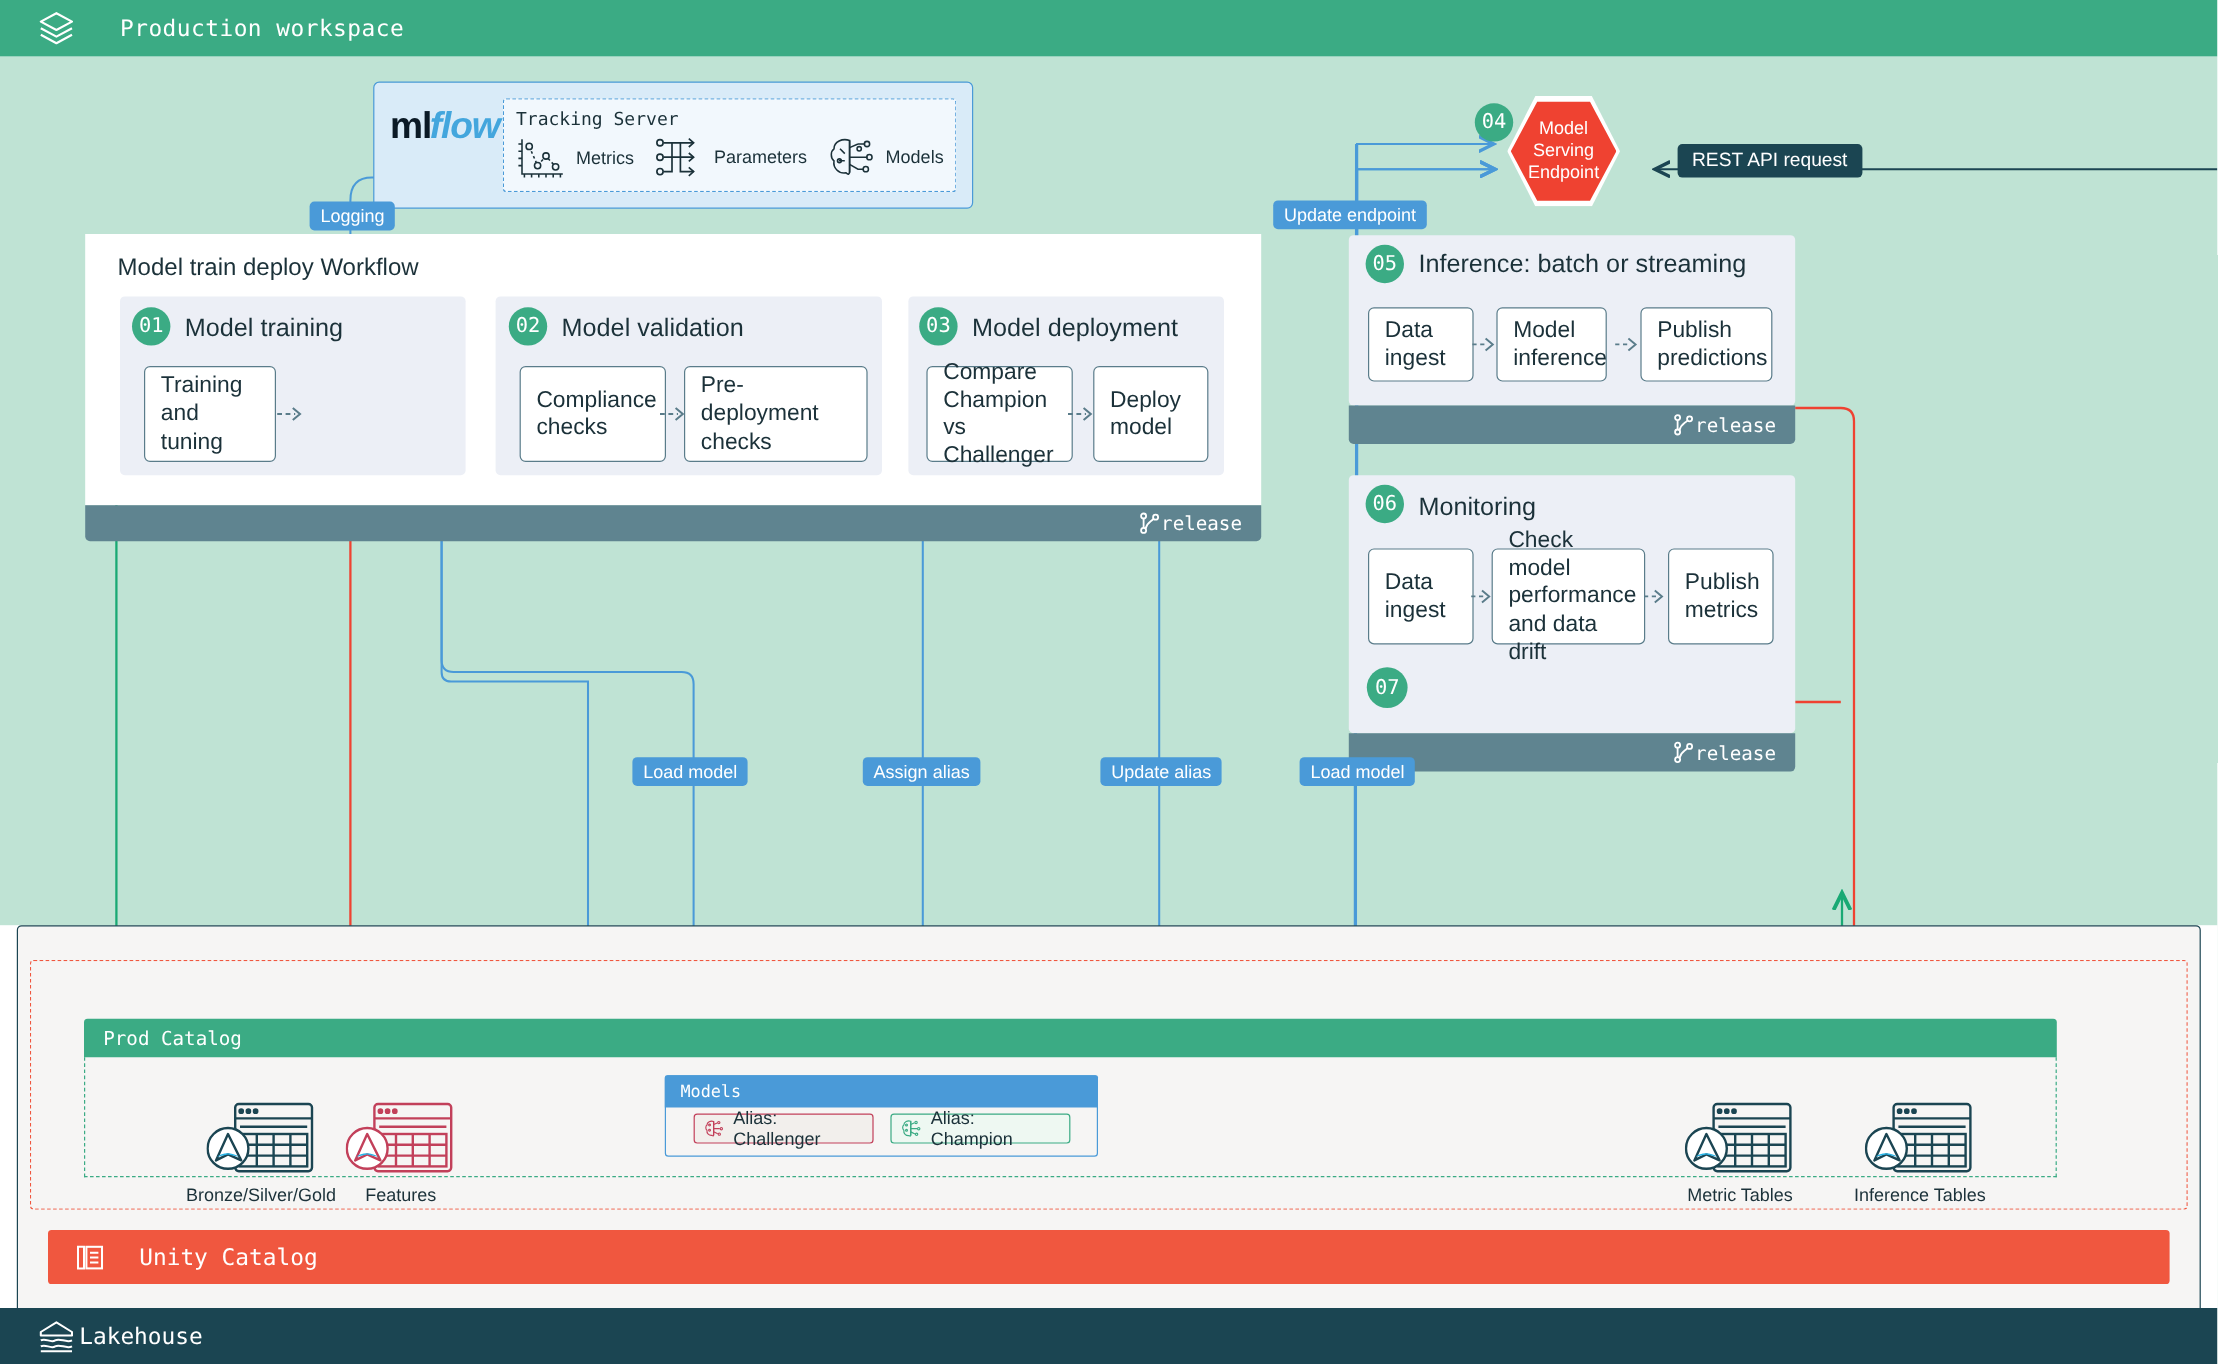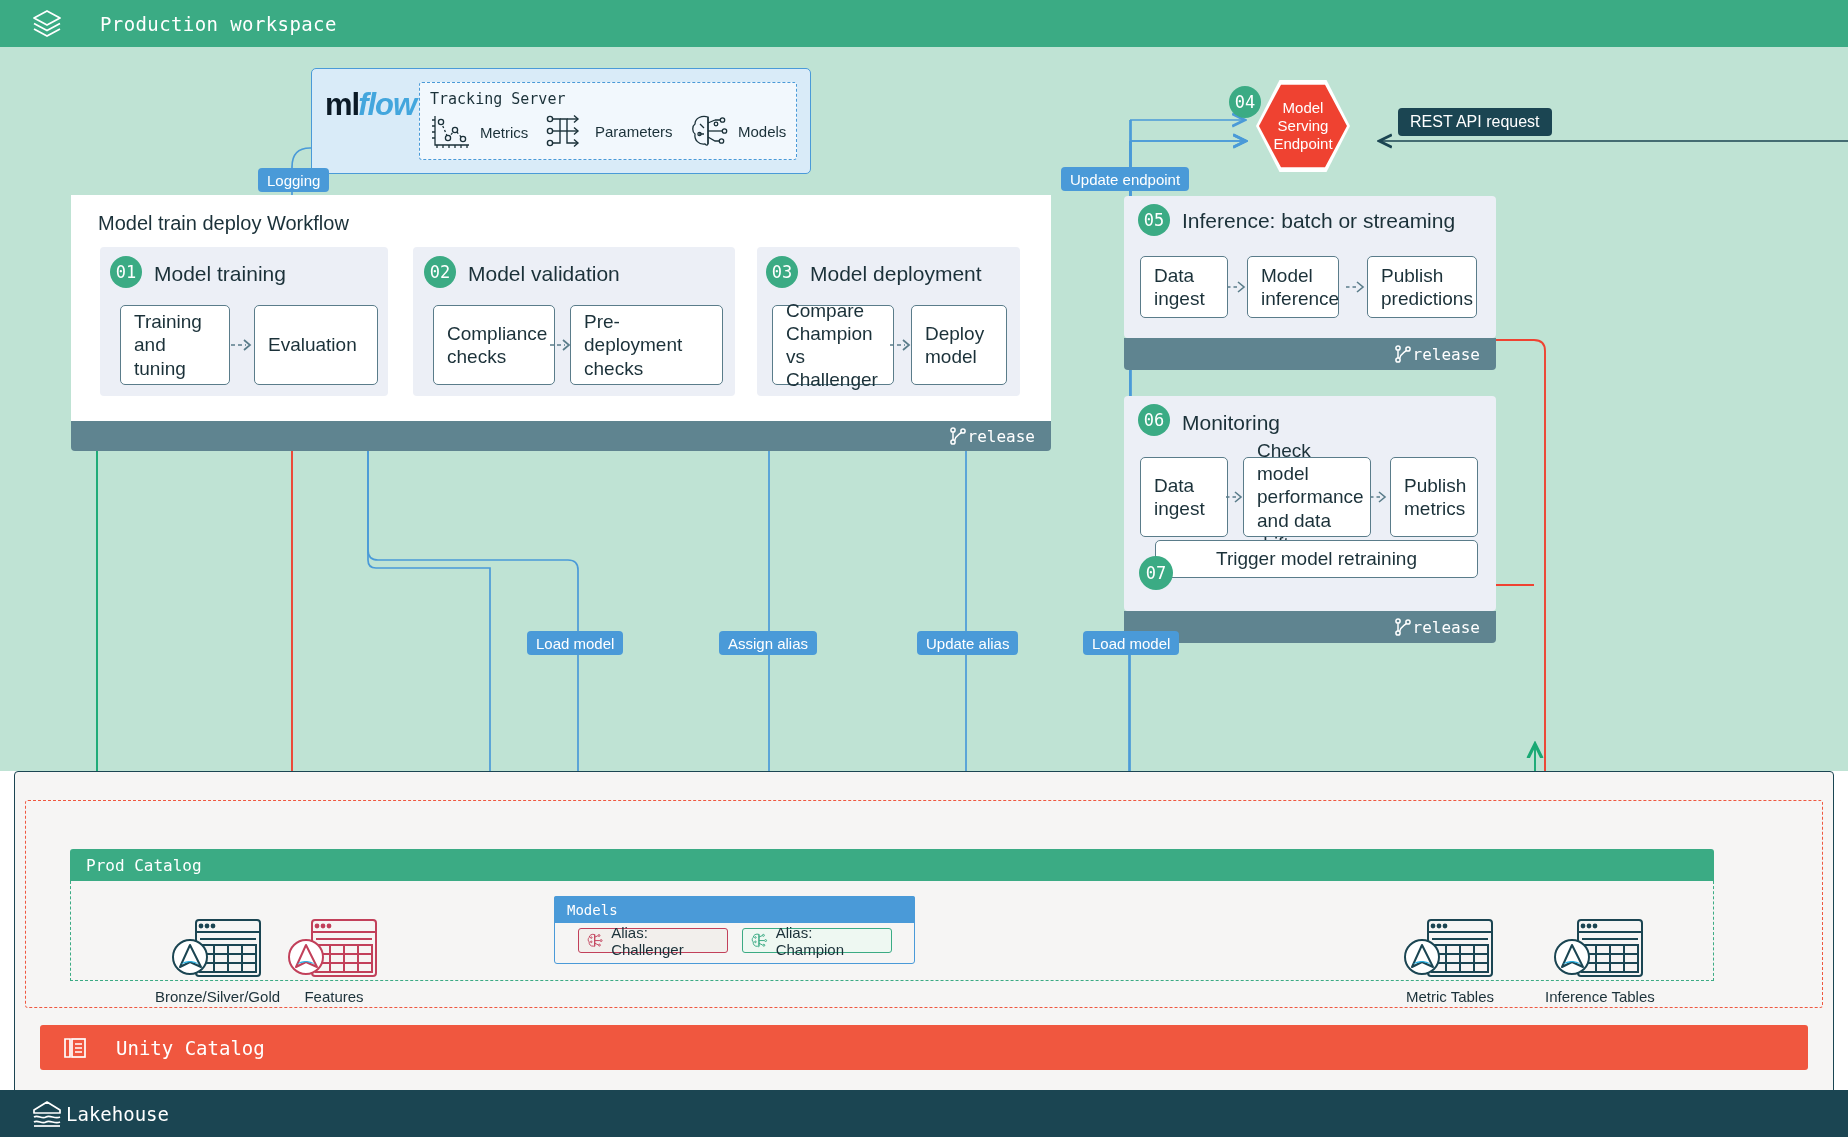--- a/index.html
+++ b/index.html
@@ -20,21 +20,21 @@
   .wbox span{padding:0 13px;}
   .badge{border-radius:50%;background:#3bab84;color:#fff;
          font-family:"DejaVu Sans Mono","Liberation Mono",monospace;
          display:flex;align-items:center;justify-content:center;font-size:17px;}
   .steptitle{color:#1b3139;font-size:21px;}
   .relbar{background:#5f8490;border-radius:0 0 4px 4px;display:flex;align-items:center;justify-content:flex-end;}
   .relbar .rtxt{color:#fff;font-family:"DejaVu Sans Mono","Liberation Mono",monospace;font-size:16px;margin-right:16px;}
   .pill{background:#4a9ad8;color:#fff;border-radius:4px;font-size:15px;
         display:flex;align-items:center;justify-content:center;padding:0 9px;height:24px;white-space:nowrap;}
   .pill-dark{background:#1b4552;color:#fff;border-radius:4px;font-size:16px;
-        display:flex;align-items:center;justify-content:center;padding:0 12px;height:28px;white-space:nowrap;}
+        display:flex;align-items:center;justify-content:center;padding:0 12px;height:28px;white-space:nowrap;margin-top:12px;}
   .svgfull{position:absolute;left:0;top:0;width:1848px;height:1137px;pointer-events:none;}
 
   
   #mlflow-box{left:311px;top:68px;width:500px;height:106px;background:#d9ebf8;border:1.6px solid #4a9ad8;border-radius:5px;}
   #mlflow-logo{left:325px;top:88px;width:92px;height:34px;display:flex;align-items:center;font-size:31px;font-weight:bold;color:#0b1a26;letter-spacing:-1px;}
   #mlflow-logo i{font-style:italic;color:#43a6dd;font-weight:bold;margin-left:-1px;}
   #track-dash{left:419px;top:82px;width:378px;height:78px;border:1.6px dashed #4a9ad8;border-radius:3px;background:#f2f8fd;}
   #track-title{left:430px;top:90px;font-family:"DejaVu Sans Mono","Liberation Mono",monospace;font-size:15px;color:#1b3139;}
   .tsitem{display:flex;align-items:center;color:#1b3139;font-size:15px;}
   .tsitem .lbl{margin-left:8px;}
@@ -258,23 +258,20 @@
 
   <div class="abs" id="wf"></div>
   <div class="abs" id="wf-title">Model train deploy Workflow</div>
 
   <div class="abs panel" id="s1"></div>
   <div class="abs badge" style="left:110px;top:256px;width:32px;height:32px;">01</div>
   <div class="abs steptitle" style="left:154px;top:262px;">Model training</div>
   <div class="abs wbox" style="left:120px;top:305px;width:110px;height:80px;">
       <span>Training and tuning</span>
     </div>
-  <div class="abs wbox" style="left:254px;top:305px;width:124px;height:80px;">
-      <span>Evaluation</span>
-    </div>
   <svg class="abs" style="left:230px;top:336px;" width="26" height="18" viewBox="0 0 26 18">
     <path d="M1,9 L16,9" stroke="#5a7c8a" stroke-width="1.7" stroke-dasharray="4 3" fill="none"></path>
     <path d="M14,4 L20,9 L14,14" stroke="#5a7c8a" stroke-width="1.7" fill="none"></path>
   </svg>
 
   <div class="abs panel" id="s2"></div>
   <div class="abs badge" style="left:424px;top:256px;width:32px;height:32px;">02</div>
   <div class="abs steptitle" style="left:468px;top:262px;">Model validation</div>
   <div class="abs wbox" style="left:433px;top:305px;width:122px;height:80px;">
       <span>Compliance checks</span>
@@ -367,23 +364,20 @@
       <span>Publish metrics</span>
     </div>
   <svg class="abs" style="left:1225px;top:488px;" width="22" height="18" viewBox="0 0 22 18">
     <path d="M1,9 L12,9" stroke="#5a7c8a" stroke-width="1.6" stroke-dasharray="3.5 3" fill="none"></path>
     <path d="M10,4 L16,9 L10,14" stroke="#5a7c8a" stroke-width="1.6" fill="none"></path>
   </svg>
   <svg class="abs" style="left:1369px;top:488px;" width="22" height="18" viewBox="0 0 22 18">
     <path d="M1,9 L12,9" stroke="#5a7c8a" stroke-width="1.6" stroke-dasharray="3.5 3" fill="none"></path>
     <path d="M10,4 L16,9 L10,14" stroke="#5a7c8a" stroke-width="1.6" fill="none"></path>
   </svg>
-  <div class="abs wbox" style="left:1155px;top:540px;width:323px;height:38px;justify-content:center;">
-      <span>Trigger model retraining</span>
-    </div>
   <div class="abs badge" style="left:1139px;top:556px;width:34px;height:34px;">07</div>
   <div class="abs relbar" id="p6-rel">
     <svg width="20" height="20" viewBox="0 0 20 20">
       <g fill="none" stroke="#fff" stroke-width="1.5">
         <circle cx="5" cy="4" r="2.1"></circle>
           <circle cx="5" cy="16" r="2.1"></circle>
           <circle cx="15" cy="5" r="2.1"></circle>
         <path d="M5,6.2 L5,13.9"></path>
           <path d="M13.2,6.4 C11,9 8,9 6.6,14.6"></path>
       </g>

